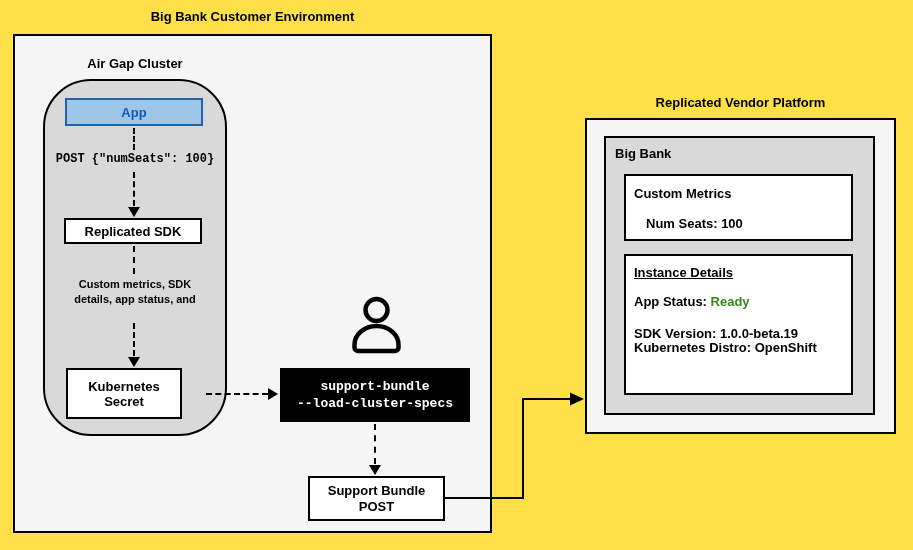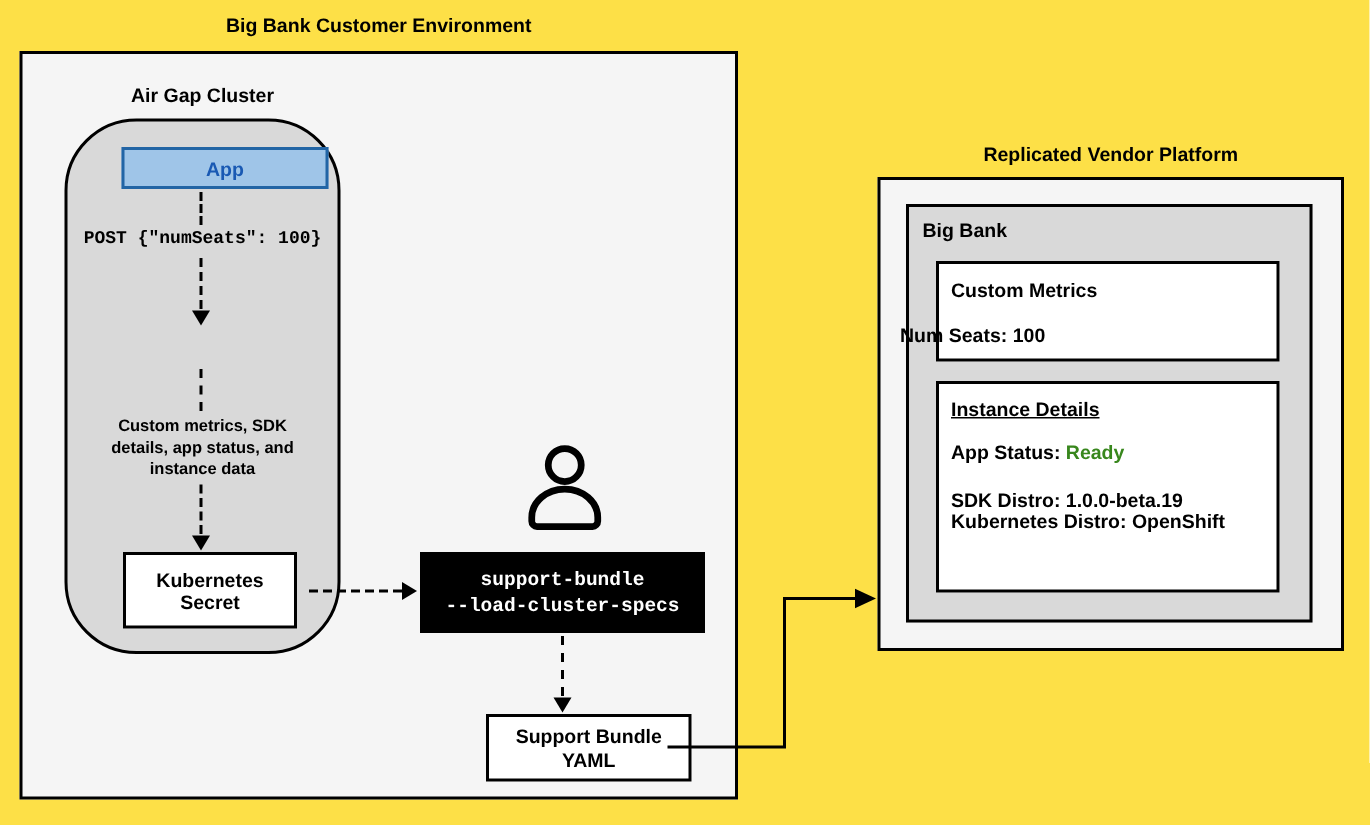--- a/index.html
+++ b/index.html
@@ -5,21 +5,21 @@
   html,body { margin:0; padding:0; background:#ffffff; }
   .canvas {
     position:relative; width:913px; height:550px; background:#fde047;
     font-family:"Liberation Sans", sans-serif; overflow:hidden;
   }
   .abs { position:absolute; box-sizing:border-box; }
   .box { position:absolute; box-sizing:border-box; border:2px solid #000; }
   .ttl { position:absolute; font-weight:bold; font-size:13px; color:#000; text-align:center; }
   .lbl { position:absolute; font-weight:bold; font-size:13px; color:#000; white-space:nowrap; }
   .node { display:flex; align-items:center; justify-content:center;
-          font-weight:bold; font-size:13px; color:#000; text-align:center; background:#fff;margin-left:16px; }
+          font-weight:bold; font-size:13px; color:#000; text-align:center; background:#fff; }
   .env      { left:13px;  top:34px;  width:479px; height:499px; background:#f5f5f5; }
   .cluster  { left:43px;  top:79px;  width:184px; height:357px; background:#d9d9d9; border-radius:48px; }
   .app      { left:65px;  top:98px;  width:138px; height:28px;
               background:#9fc5e8; border-color:#2265a5; color:#1959b3; }
   .sdk      { left:64px;  top:218px; width:138px; height:26px; }
   .secret   { left:66px;  top:368px; width:116px; height:51px; }
   .blackbox { left:280px; top:368px; width:190px; height:54px; background:#000; border:none;
               color:#fff; font-family:"Liberation Mono", monospace; font-weight:bold;
               font-size:13px; line-height:17px; display:flex; flex-direction:column;
               align-items:center; justify-content:center; }
@@ -65,27 +65,29 @@
     <span>App</span>
   </div>
 
   <div class="vdash" style="left:133px; top:128px; height:22px;"></div>
 
   <div class="post">POST {"numSeats": 100}</div>
 
   <div class="vdash" style="left:133px; top:172px; height:34px;"></div>
   <div class="arr-down" style="left:128px; top:207px;"></div>
 
+  <div class="box node sdk">
+    <span>Replicated SDK</span>
+  </div>
 
   <div class="vdash" style="left:133px; top:246px; height:28px;"></div>
 
   <div class="payload">
     <span class="vline">Custom metrics, SDK</span>
     <span class="vline">details, app status, and</span>
-    <span class="vline">instance data</span>
   </div>
 
   <div class="vdash" style="left:133px; top:323px; height:33px;"></div>
   <div class="arr-down" style="left:128px; top:357px;"></div>
 
   <div class="box node secret">
     <span>Kubernetes Secret</span>
   </div>
 
   <div class="hdash" style="left:206px; top:393px; width:62px;"></div>
@@ -99,39 +101,39 @@
   <div class="abs blackbox">
     <span>support-bundle</span>
     <span>--load-cluster-specs</span>
   </div>
 
   <div class="vdash" style="left:374px; top:424px; height:40px;"></div>
   <div class="arr-down" style="left:369px; top:465px;"></div>
 
   <div class="box node yaml">
     <span>Support Bundle</span>
-    <span>YAML</span>
+    <span>POST</span>
   </div>
 
   <div class="ttl" style="left:585px; top:95px; width:311px;">Replicated Vendor Platform</div>
   <div class="box platform"></div>
   <div class="box bigbank"></div>
   <div class="lbl" style="left:615px; top:146px;">Big Bank</div>
 
   <div class="box cmetrics"></div>
   <div class="lbl" style="left:634px; top:186px;">Custom Metrics</div>
-  <div class="lbl" style="left:600px; top:216px;">Num Seats: 100</div>
+  <div class="lbl" style="left:646px; top:216px;">Num Seats: 100</div>
 
   <div class="box idetails"></div>
   <div class="lbl" style="left:634px; top:265px;text-decoration:underline;">Instance Details</div>
   <div class="lbl" style="left:634px; top:294px;">
     <span>App Status: </span><span class="green">Ready</span>
   </div>
   <div class="lbl versions" style="left:634px; top:327px;">
-    <span class="vline">SDK Distro: 1.0.0-beta.19</span>
+    <span class="vline">SDK Version: 1.0.0-beta.19</span>
     <span class="vline">Kubernetes Distro: OpenShift</span>
   </div>
 
   <svg class="overlay" width="913" height="550">
     <path d="M445 498 H523 V399 H570" fill="none" stroke="#000" stroke-width="2"></path>
     <polygon points="584,399 570,392.5 570,405.5" fill="#000"></polygon>
   </svg>
 
 </div>
 

